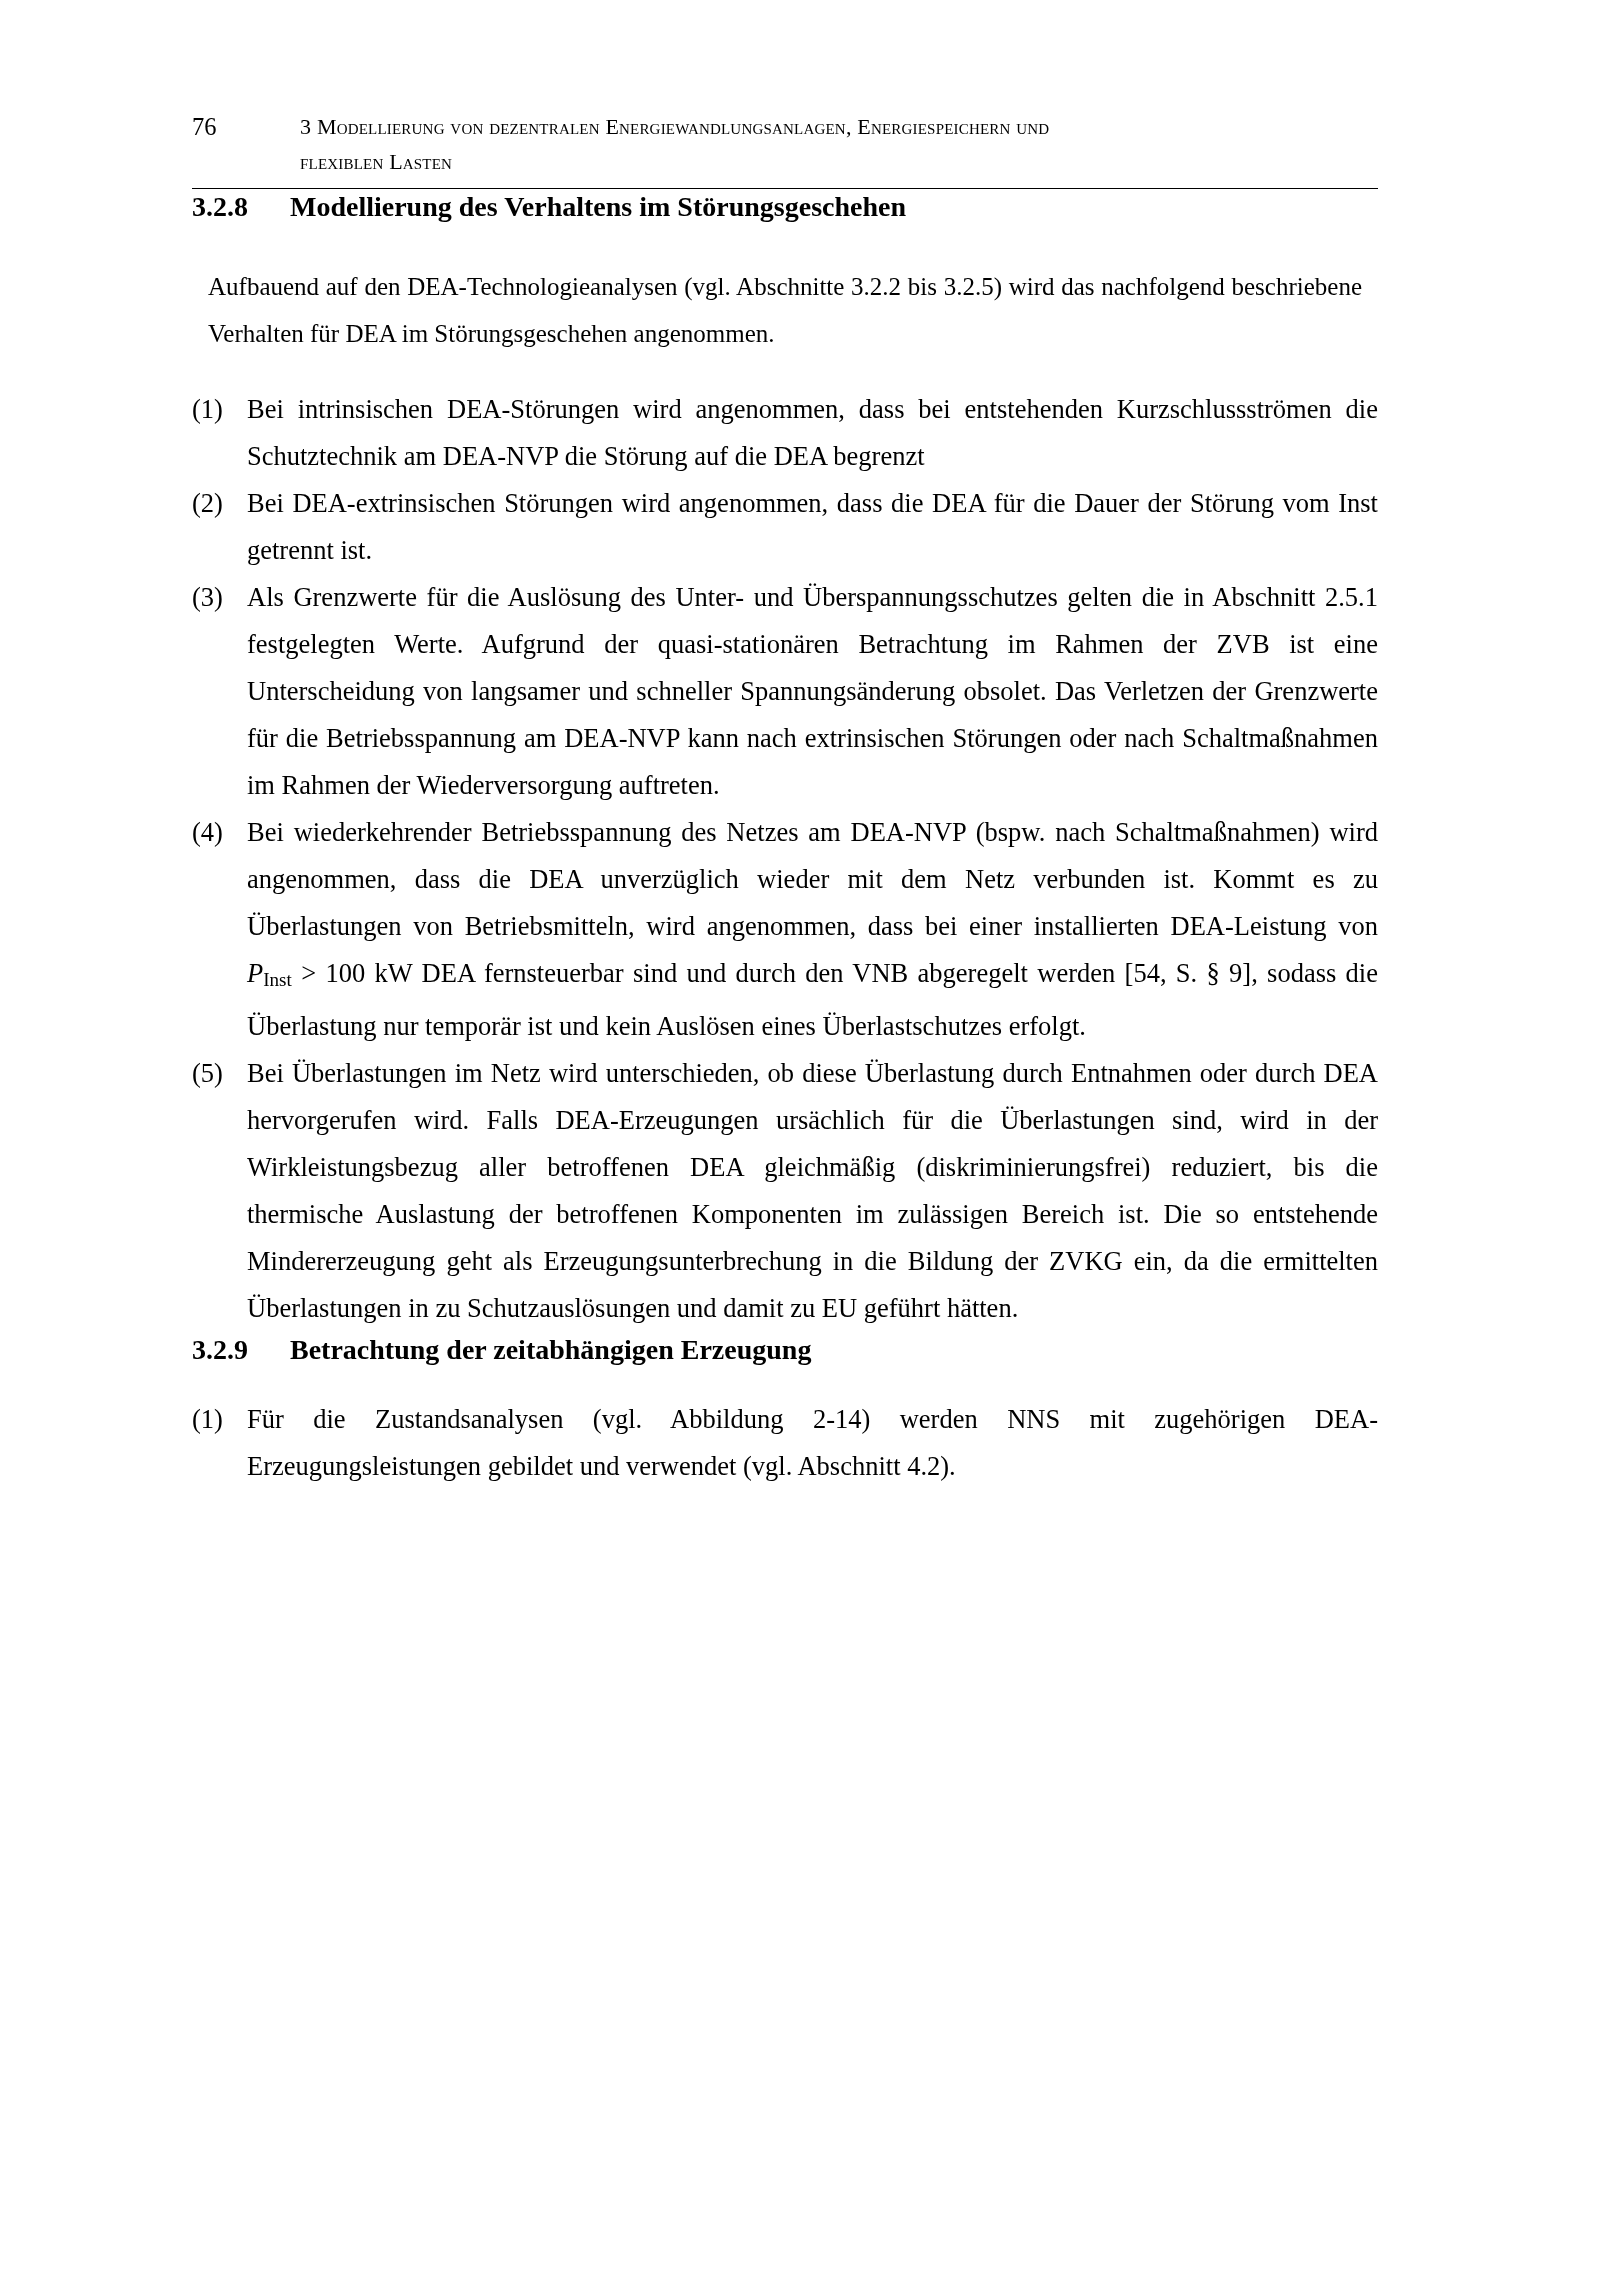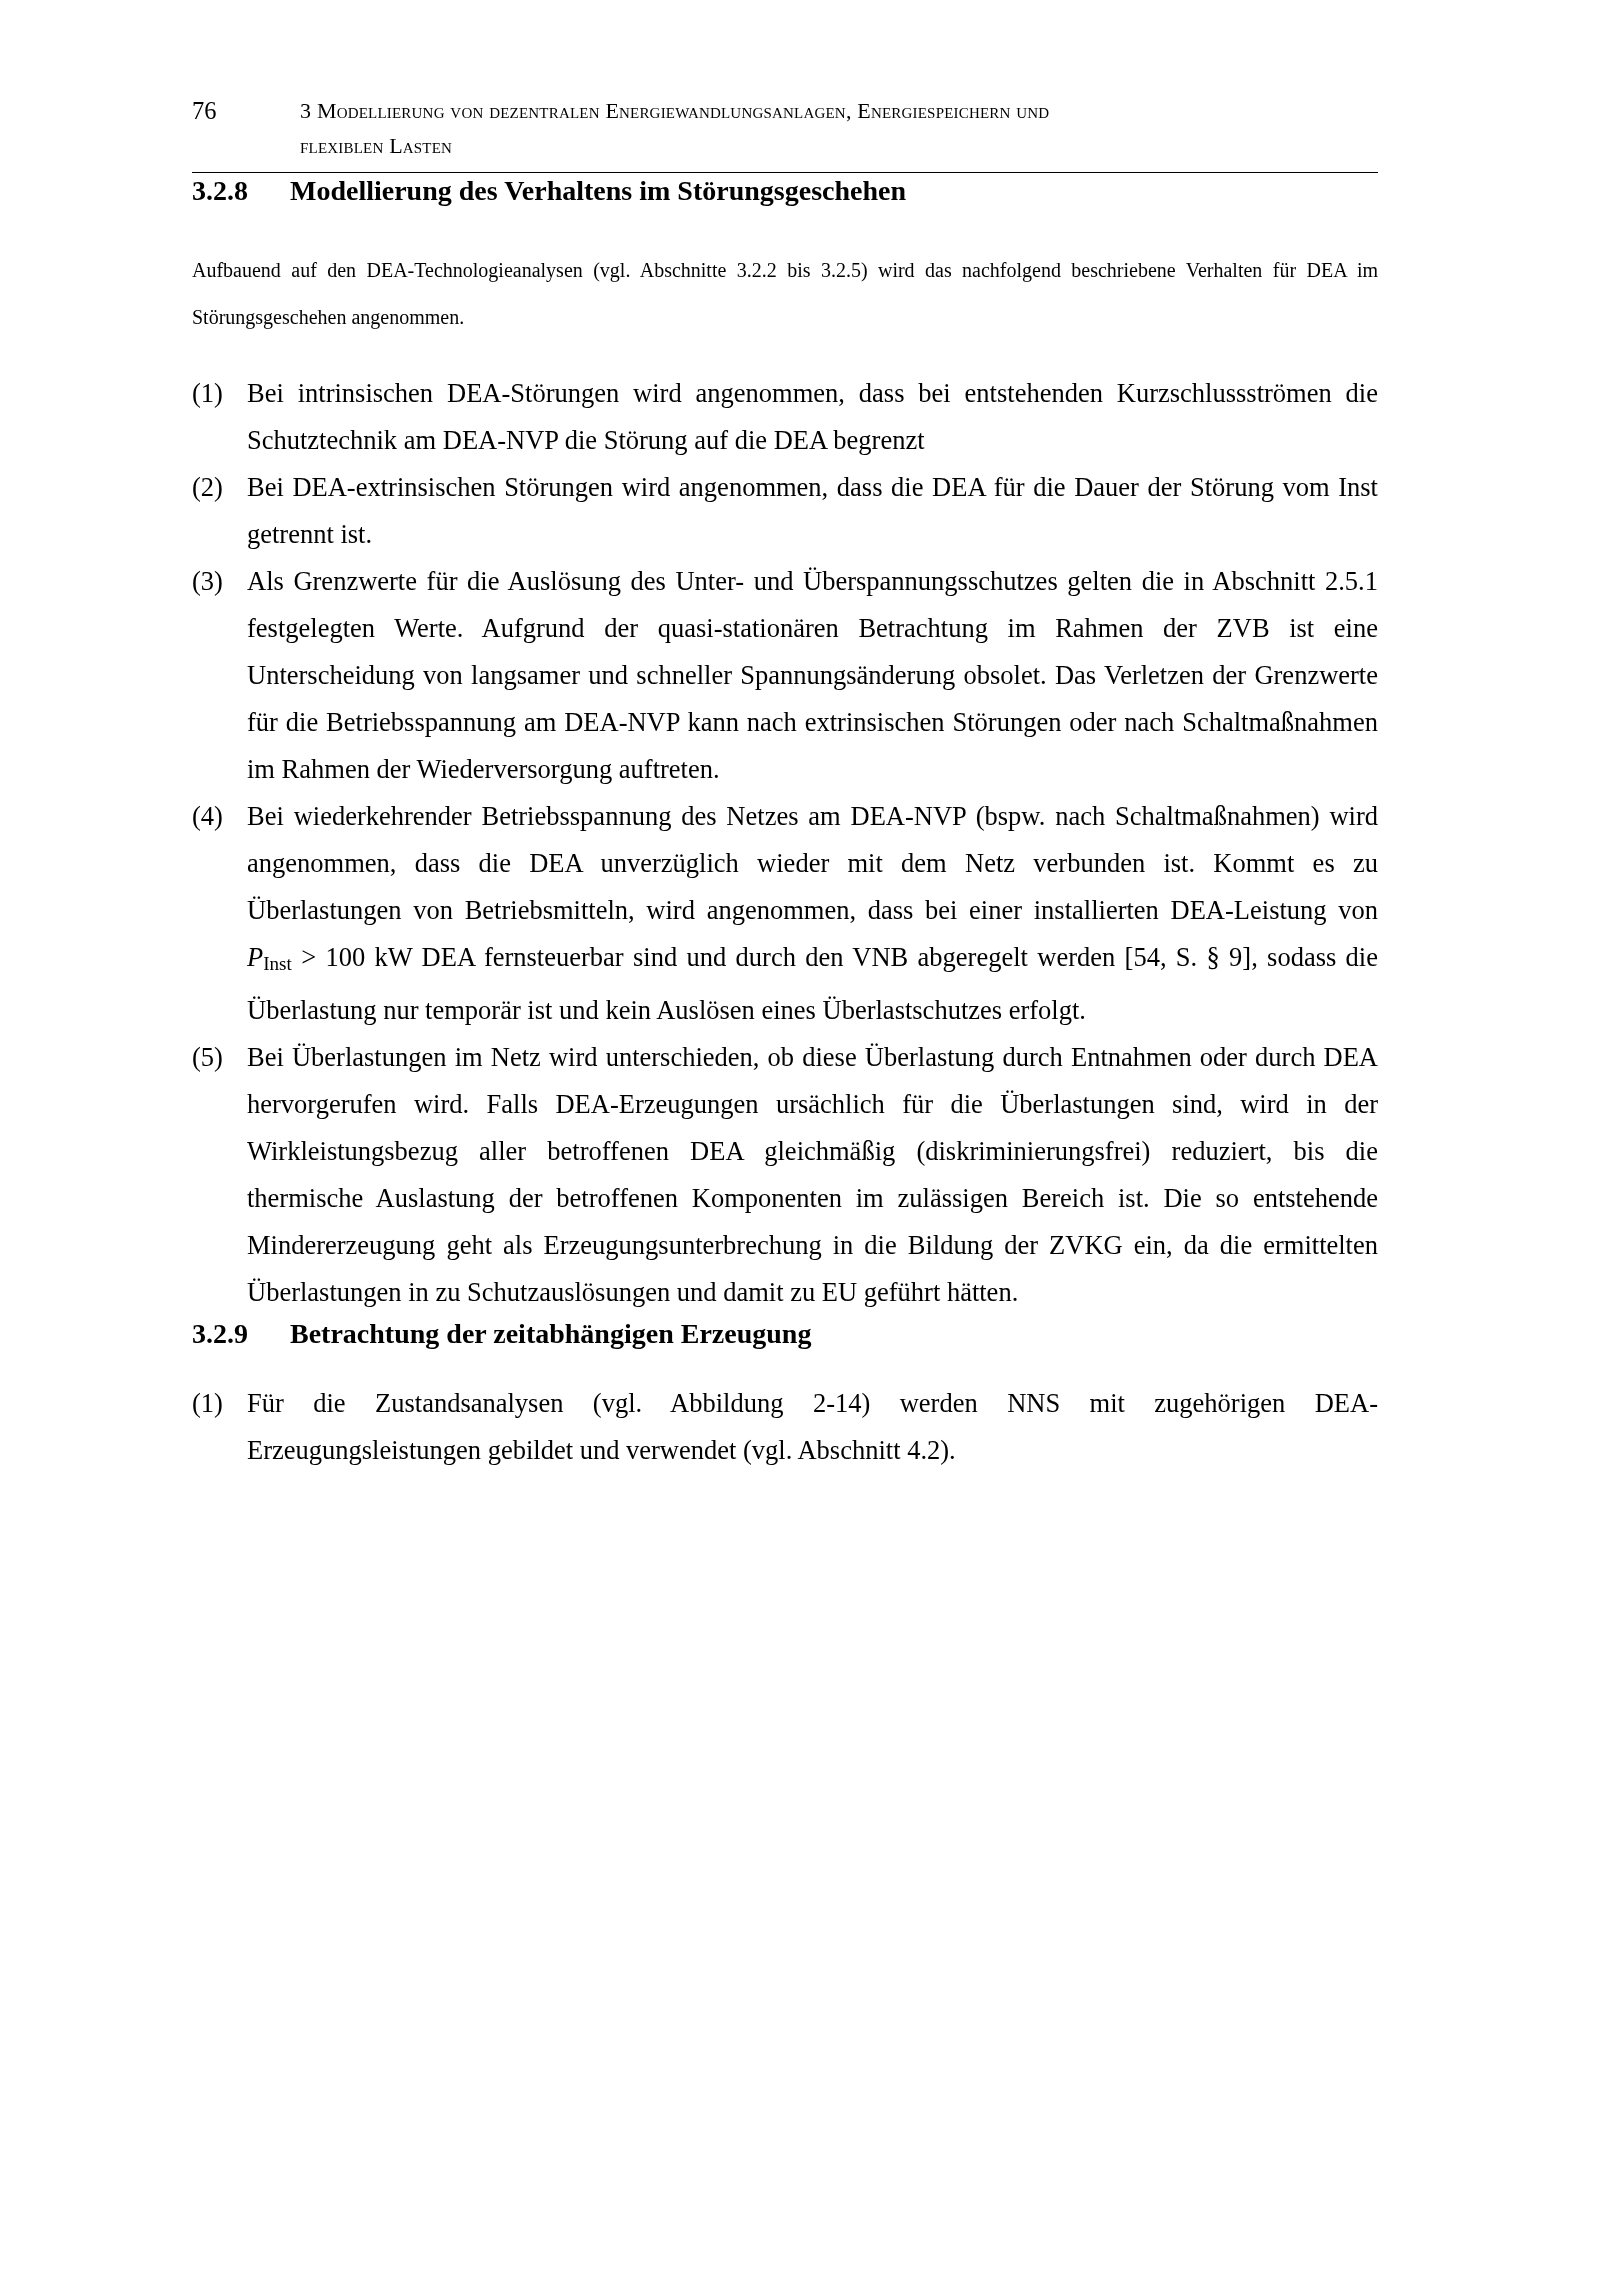--- a/index.html
+++ b/index.html
@@ -9,21 +9,21 @@
   }
   body {
     width: 1621px;
     height: 2292px;
     font-family: "Liberation Serif", serif;
     color: #000000;
     position: relative;
   }
   .page {
     position: absolute;
-    left: 0; top: 0;
+    left: 0; top: 16px;
     width: 1621px;
     height: 1876px;
     box-sizing: border-box;
     padding: 12px;
   }
   .content {
     position: absolute;
     left: 192px;
     top: 93px;
     width: 1186px;
@@ -66,25 +66,25 @@
     flex-direction: row;
   }
   .sec-num {
     width: 98px;
     flex: 0 0 98px;
   }
   .sec-title {
     flex: 1 1 auto;
   }
   .para {
-    font-size: 20px;
+    font-size: 25px;
     line-height: 47px;
     text-align: justify;
     text-justify: inter-word;
-    margin: 0;
+    margin: 16px;
   }
   .list {
     margin: 0;
     padding: 0;
   }
   .item {
     display: flex;
     flex-direction: row;
     align-items: flex-start;
     font-size: 26.5px;

